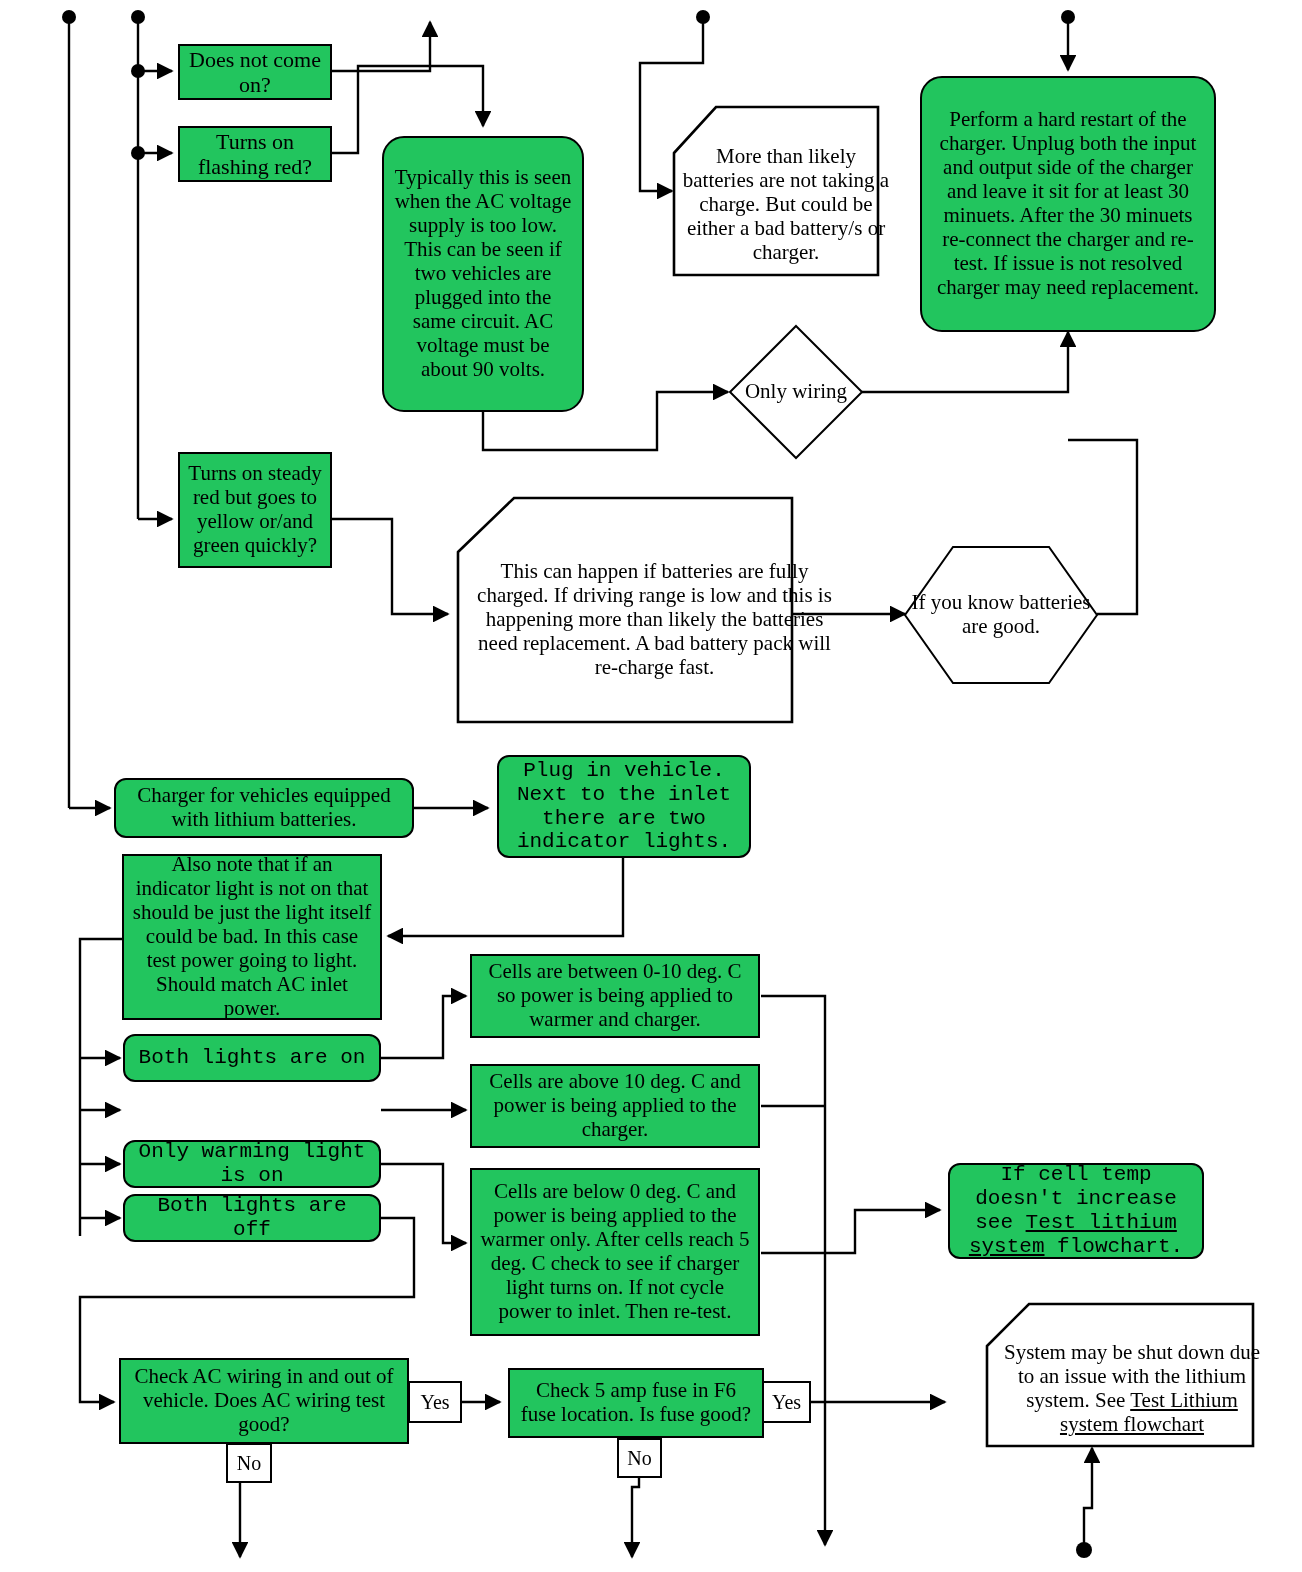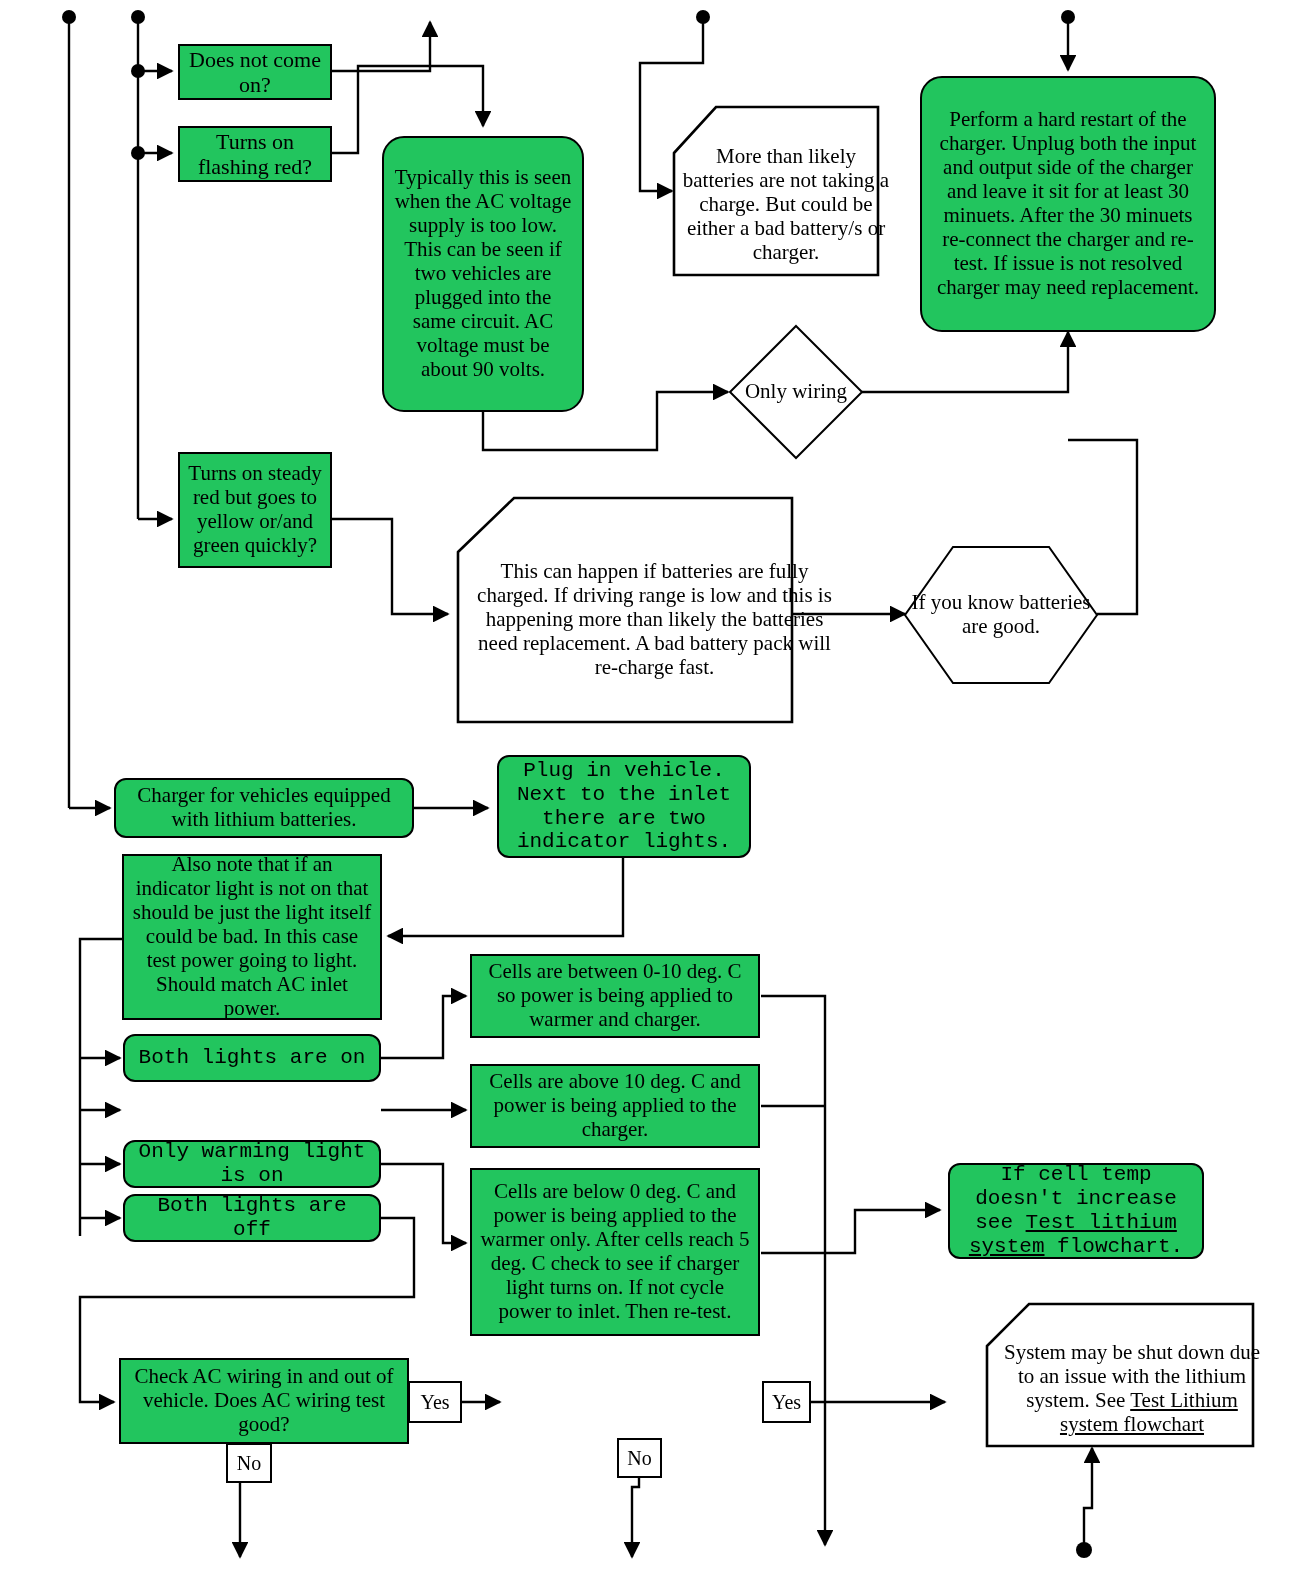--- a/index.html
+++ b/index.html
@@ -264,20 +264,23 @@
     </svg>
     <div class="poly-label f21" style="padding:14px 12px 0 12px;">
       <span><span>System may be shut down due to an issue with the lithium system. See </span><span class="u">Test Lithium system flowchart</span></span>
     </div>
   </div>
 
   <div class="node rect f21" style="left:119px;top:1358px;width:290px;height:86px;">
     <span class="txt">Check AC wiring in and out of vehicle. Does AC wiring test good?</span>
   </div>
 
+  <div class="node rect f21" style="left:508px;top:1368px;width:256px;height:70px;">
+    <span class="txt">Check 5 amp fuse in F6 fuse location. Is fuse good?</span>
+  </div>
 
   <div class="node label-box" style="left:408px;top:1381px;width:54px;height:42px;">
     <span>Yes</span>
   </div>
 
   <div class="node label-box" style="left:226px;top:1443px;width:46px;height:40px;">
     <span>No</span>
   </div>
 
   <div class="node label-box" style="left:762px;top:1381px;width:49px;height:42px;">

